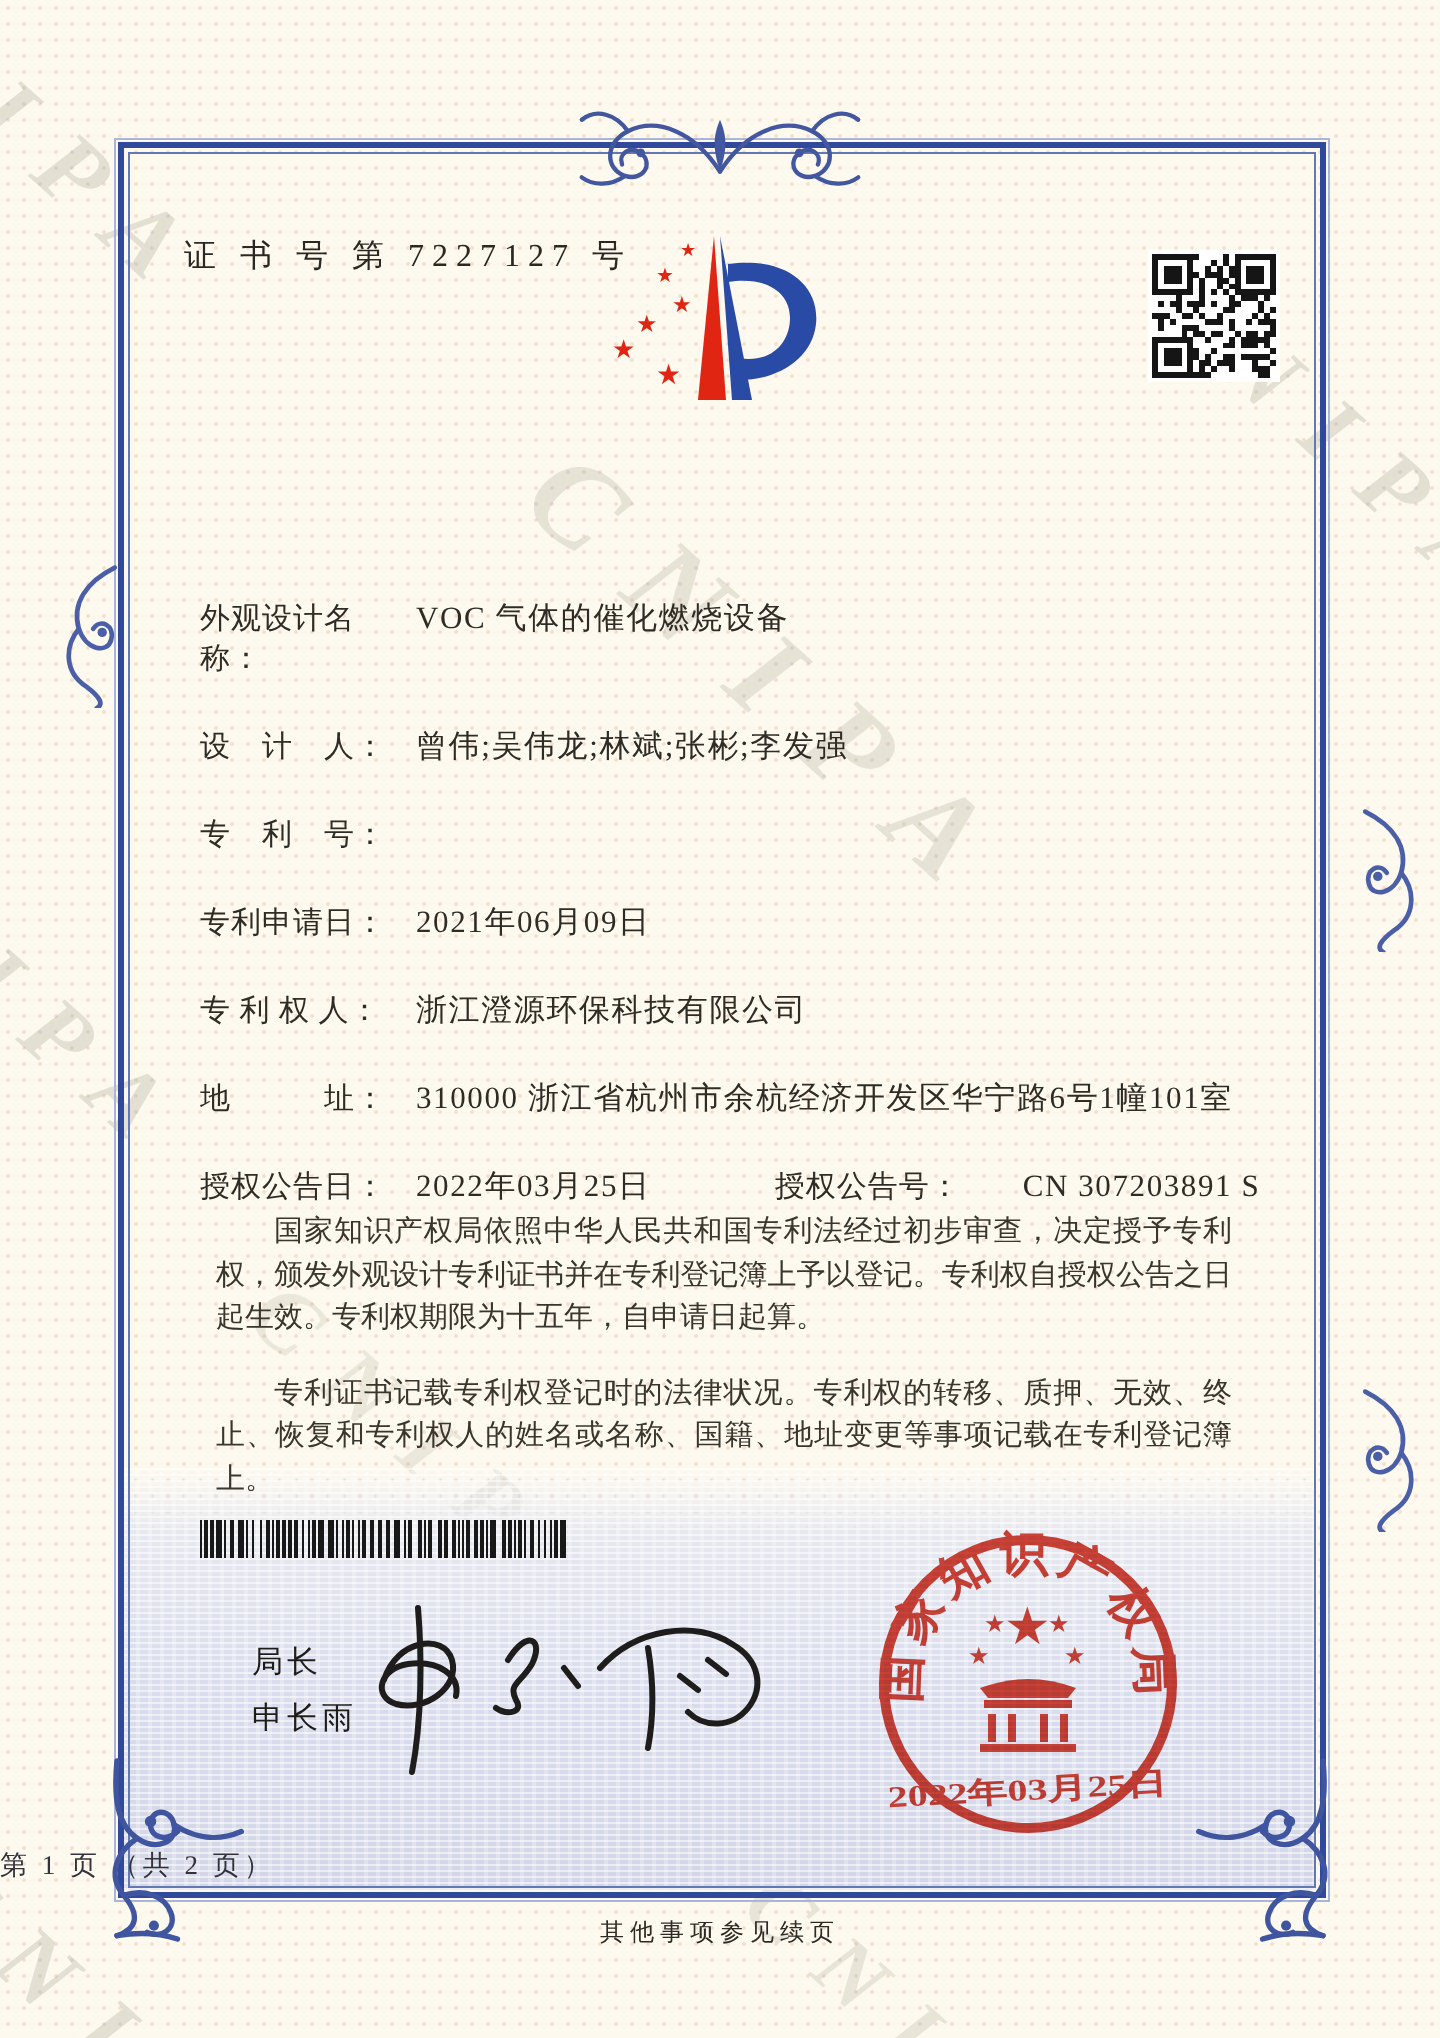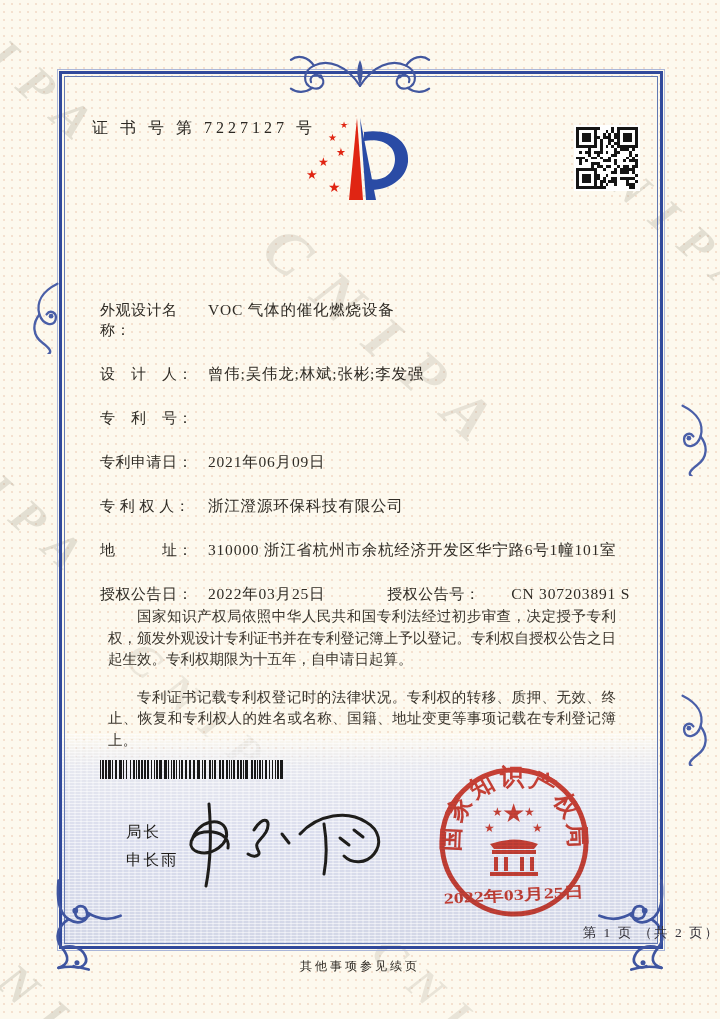--- a/index.html
+++ b/index.html
@@ -68,21 +68,21 @@
   .paras{position:absolute;left:92px;top:590px;width:540px;z-index:4;
     font-size:14.5px;line-height:21.5px;color:#3a352d;text-align:justify;}
   .paras p{margin:16px;text-indent:2em;}
 
   .barcode{position:absolute;left:100px;top:760px;width:186px;height:19px;z-index:4;}
   .sig-block{position:absolute;left:100px;top:818px;z-index:4;font-size:15.5px;
     color:#1f1d1a;line-height:28px;letter-spacing:2px;margin-left:26px;}
   .sig-script{position:absolute;left:162px;top:796px;z-index:4;}
   .seal{position:absolute;left:434px;top:760px;z-index:5;mix-blend-mode:multiply;}
 
-  .page-no{position:absolute;left:0;top:924px;width:720px;z-index:4;text-align:right;
+  .page-no{position:absolute;left:0;top:924px;width:720px;z-index:4;text-align:left;
     font-size:13.5px;letter-spacing:2px;color:#34323a;}
   .cont-note{position:absolute;left:0;top:958px;width:720px;z-index:4;text-align:center;
     font-size:12px;letter-spacing:3px;color:#2e2a24;}
 </style>
 </head>
 <body>
 
 <div class="page">
 
   <div class="wm wm1">CNIPA</div>

